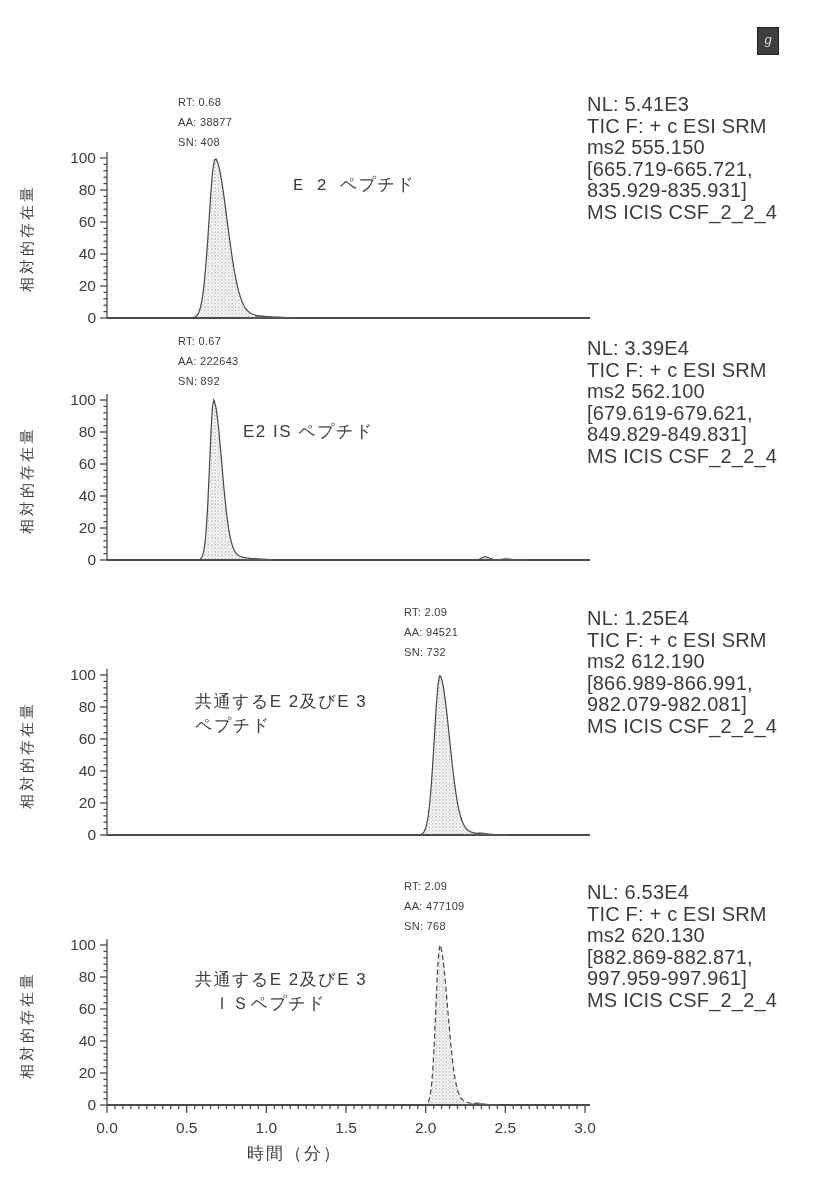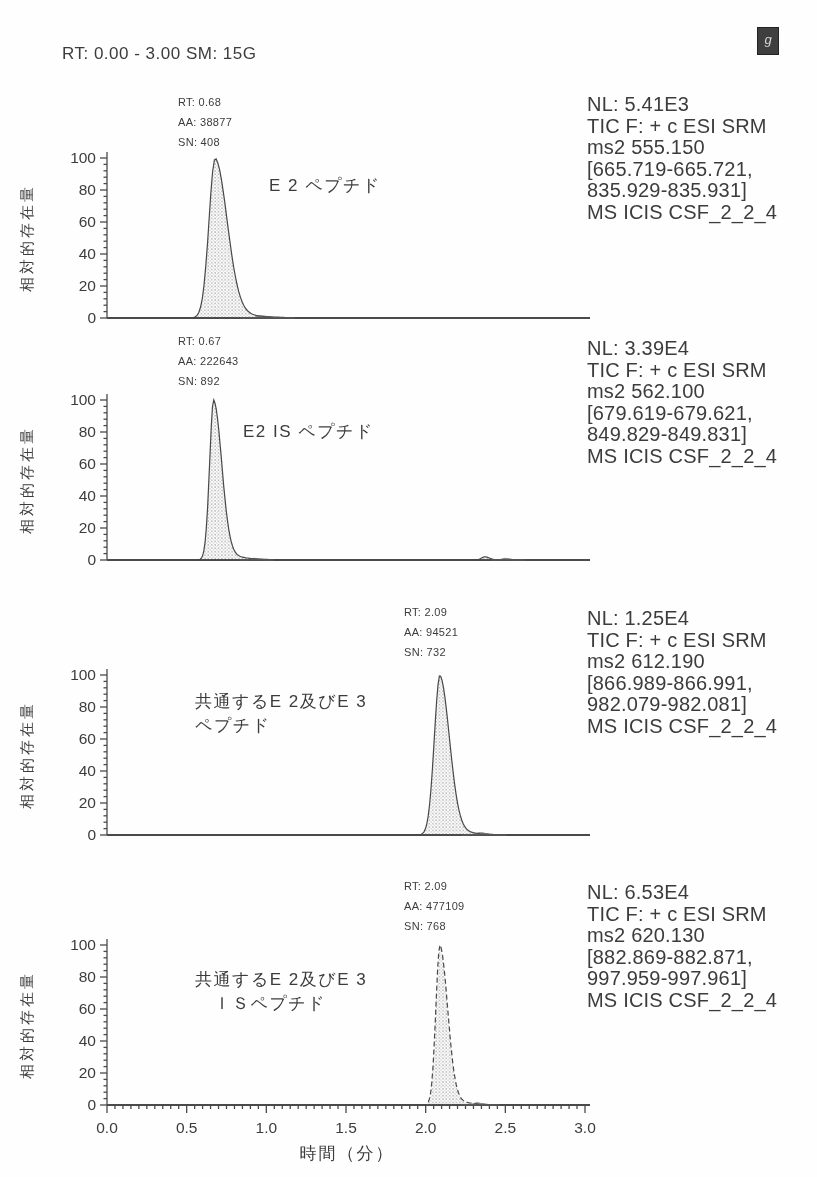--- a/index.html
+++ b/index.html
@@ -5,21 +5,21 @@
   html,body{margin:0;padding:0;background:#ffffff;}
   .page{position:relative;width:817px;height:1177px;background:#fefefe;overflow:hidden;
         font-family:"Liberation Sans",sans-serif;color:#3c3c3c;}
   .abs{position:absolute;white-space:pre-line;}
   .hdr{font-size:17px;letter-spacing:0.5px;}
   .ann{font-size:11px;line-height:20px;letter-spacing:0.3px;}
   .info{font-size:20px;line-height:21.5px;letter-spacing:0.2px;width:225px;}
   .plabel{font-size:17px;line-height:24px;letter-spacing:1.5px;font-weight:500;}
   .ylab{position:absolute;transform:translate(-50%,-50%) rotate(-90deg);
         font-size:15px;letter-spacing:3px;white-space:nowrap;}
-  .xlab{font-size:17px;letter-spacing:2px;text-align:center;width:200px;}
+  .xlab{font-size:17px;letter-spacing:2px;width:200px;}
   .corner{position:absolute;left:757px;top:27px;width:20px;height:26px;
           background:#3f3f3f;border:1px solid #222;color:#d8d8d8;
           font-size:13px;font-style:italic;text-align:center;line-height:24px;}
   svg{position:absolute;left:0;top:0;}
   .ax{stroke:#4a4a4a;stroke-width:1.3;fill:none;}
   .base{stroke-width:1.8;}
   .tick{font-size:15.5px;fill:#3c3c3c;font-family:"Liberation Sans",sans-serif;}
 </style>
 </head>
 <body>
@@ -250,27 +250,26 @@
         <line x1="561.1" y1="1105" x2="561.1" y2="1109" class="ax"></line>
         <line x1="569.0666666666667" y1="1105" x2="569.0666666666667" y2="1109" class="ax"></line>
         <line x1="577.0333333333333" y1="1105" x2="577.0333333333333" y2="1109" class="ax"></line>
         <line x1="585" y1="1105" x2="585" y2="1113" class="ax"></line>
         <text x="585" y="1133" class="tick" text-anchor="middle">3.0</text>
         <path d="M421.4,1105 L421.4,1105.0 L422.5,1105.0 L423.7,1104.9 L424.9,1104.8 L426.0,1104.5 L427.2,1103.7 L428.3,1102.0 L429.5,1098.6 L430.7,1092.4 L431.8,1082.2 L433.0,1066.9 L434.1,1046.1 L435.3,1020.8 L436.5,993.8 L437.6,969.2 L438.8,951.7 L440.0,945.0 L441.1,947.7 L442.3,953.6 L443.4,962.3 L444.6,973.2 L445.8,985.9 L446.9,999.6 L448.1,1013.6 L449.3,1027.3 L450.4,1040.3 L451.6,1052.1 L452.7,1062.4 L453.9,1071.3 L455.1,1078.7 L456.2,1084.7 L457.4,1089.4 L458.6,1093.0 L459.7,1095.8 L460.9,1097.8 L462.0,1099.3 L463.2,1100.4 L464.4,1101.2 L465.5,1101.8 L466.7,1102.2 L467.9,1102.5 L469.0,1102.8 L470.2,1103.0 L471.3,1103.2 L472.5,1103.3 L473.7,1103.5 L474.8,1103.6 L476.0,1103.7 L477.2,1103.8 L478.3,1103.9 L479.5,1104.0 L480.6,1104.1 L481.8,1104.1 L483.0,1104.2 L484.1,1104.3 L485.3,1104.3 L486.4,1104.4 L487.6,1104.4 L488.8,1104.5 L489.9,1104.5 L491.1,1104.5 L492.3,1104.6 L493.4,1104.6 L494.6,1104.6 L495.7,1104.7 L496.9,1104.7 L498.1,1104.7 L499.2,1104.7 L500.4,1104.8 L501.6,1104.8 L502.7,1104.8 L502.7,1105 Z" fill="url(#stip)" stroke="#484848" stroke-width="1.2" stroke-dasharray="5 3"></path>
         <path d="M462.3,1105 L462.3,1105.0 L462.9,1105.0 L463.4,1105.0 L463.9,1105.0 L464.5,1105.0 L465.0,1105.0 L465.6,1105.0 L466.1,1105.0 L466.6,1105.0 L467.2,1105.0 L467.7,1105.0 L468.2,1104.9 L468.8,1104.9 L469.3,1104.9 L469.9,1104.8 L470.4,1104.7 L470.9,1104.6 L471.5,1104.4 L472.0,1104.3 L472.6,1104.1 L473.1,1103.9 L473.6,1103.7 L474.2,1103.5 L474.7,1103.3 L475.3,1103.1 L475.8,1103.0 L476.3,1102.9 L476.9,1102.9 L477.4,1102.9 L478.0,1103.0 L478.5,1103.0 L479.0,1103.1 L479.6,1103.2 L480.1,1103.3 L480.7,1103.4 L481.2,1103.5 L481.7,1103.6 L482.3,1103.7 L482.8,1103.9 L483.4,1104.0 L483.9,1104.1 L484.4,1104.2 L485.0,1104.3 L485.5,1104.4 L486.0,1104.5 L486.6,1104.6 L487.1,1104.6 L487.7,1104.7 L488.2,1104.8 L488.7,1104.8 L489.3,1104.8 L489.8,1104.9 L490.4,1104.9 L490.9,1104.9 L491.4,1104.9 L492.0,1105.0 L492.5,1105.0 L493.1,1105.0 L493.6,1105.0 L494.1,1105.0 L494.7,1105.0 L495.2,1105.0 L495.8,1105.0 L496.3,1105.0 L496.8,1105.0 L497.4,1105.0 L497.9,1105.0 L498.5,1105.0 L499.0,1105.0 L499.5,1105.0 L500.1,1105.0 L500.1,1105 Z" fill="url(#stip)" stroke="#5a5a5a" stroke-width="1"></path>
       </g>
     </svg>
 
-  <div class="abs hdr" style="left:62px;top:44px;">RT: 0.00 - 3.00 SM: 15G</div>
   <div class="corner"><span>g</span></div>
 
   <div class="abs ann" style="left:178px;top:92px;">RT: 0.68
 AA: 38877
 SN: 408</div>
-  <div class="abs plabel" style="left:269px;top:174px;">E 2 ペプチド</div>
+  <div class="abs plabel" style="left:293px;top:174px;font-family:Liberation Mono, monospace;">E 2 ペプチド</div>
   <div class="abs info" style="left:587px;top:94px;">NL: 5.41E3
 TIC F: + c ESI SRM
 ms2 555.150
 [665.719-665.721,
 835.929-835.931]
 MS ICIS CSF_2_2_4</div>
   <div class="ylab" style="left:27px;top:238px;">相対的存在量</div>
 
   <div class="abs ann" style="left:178px;top:331px;">RT: 0.67
 AA: 222643

